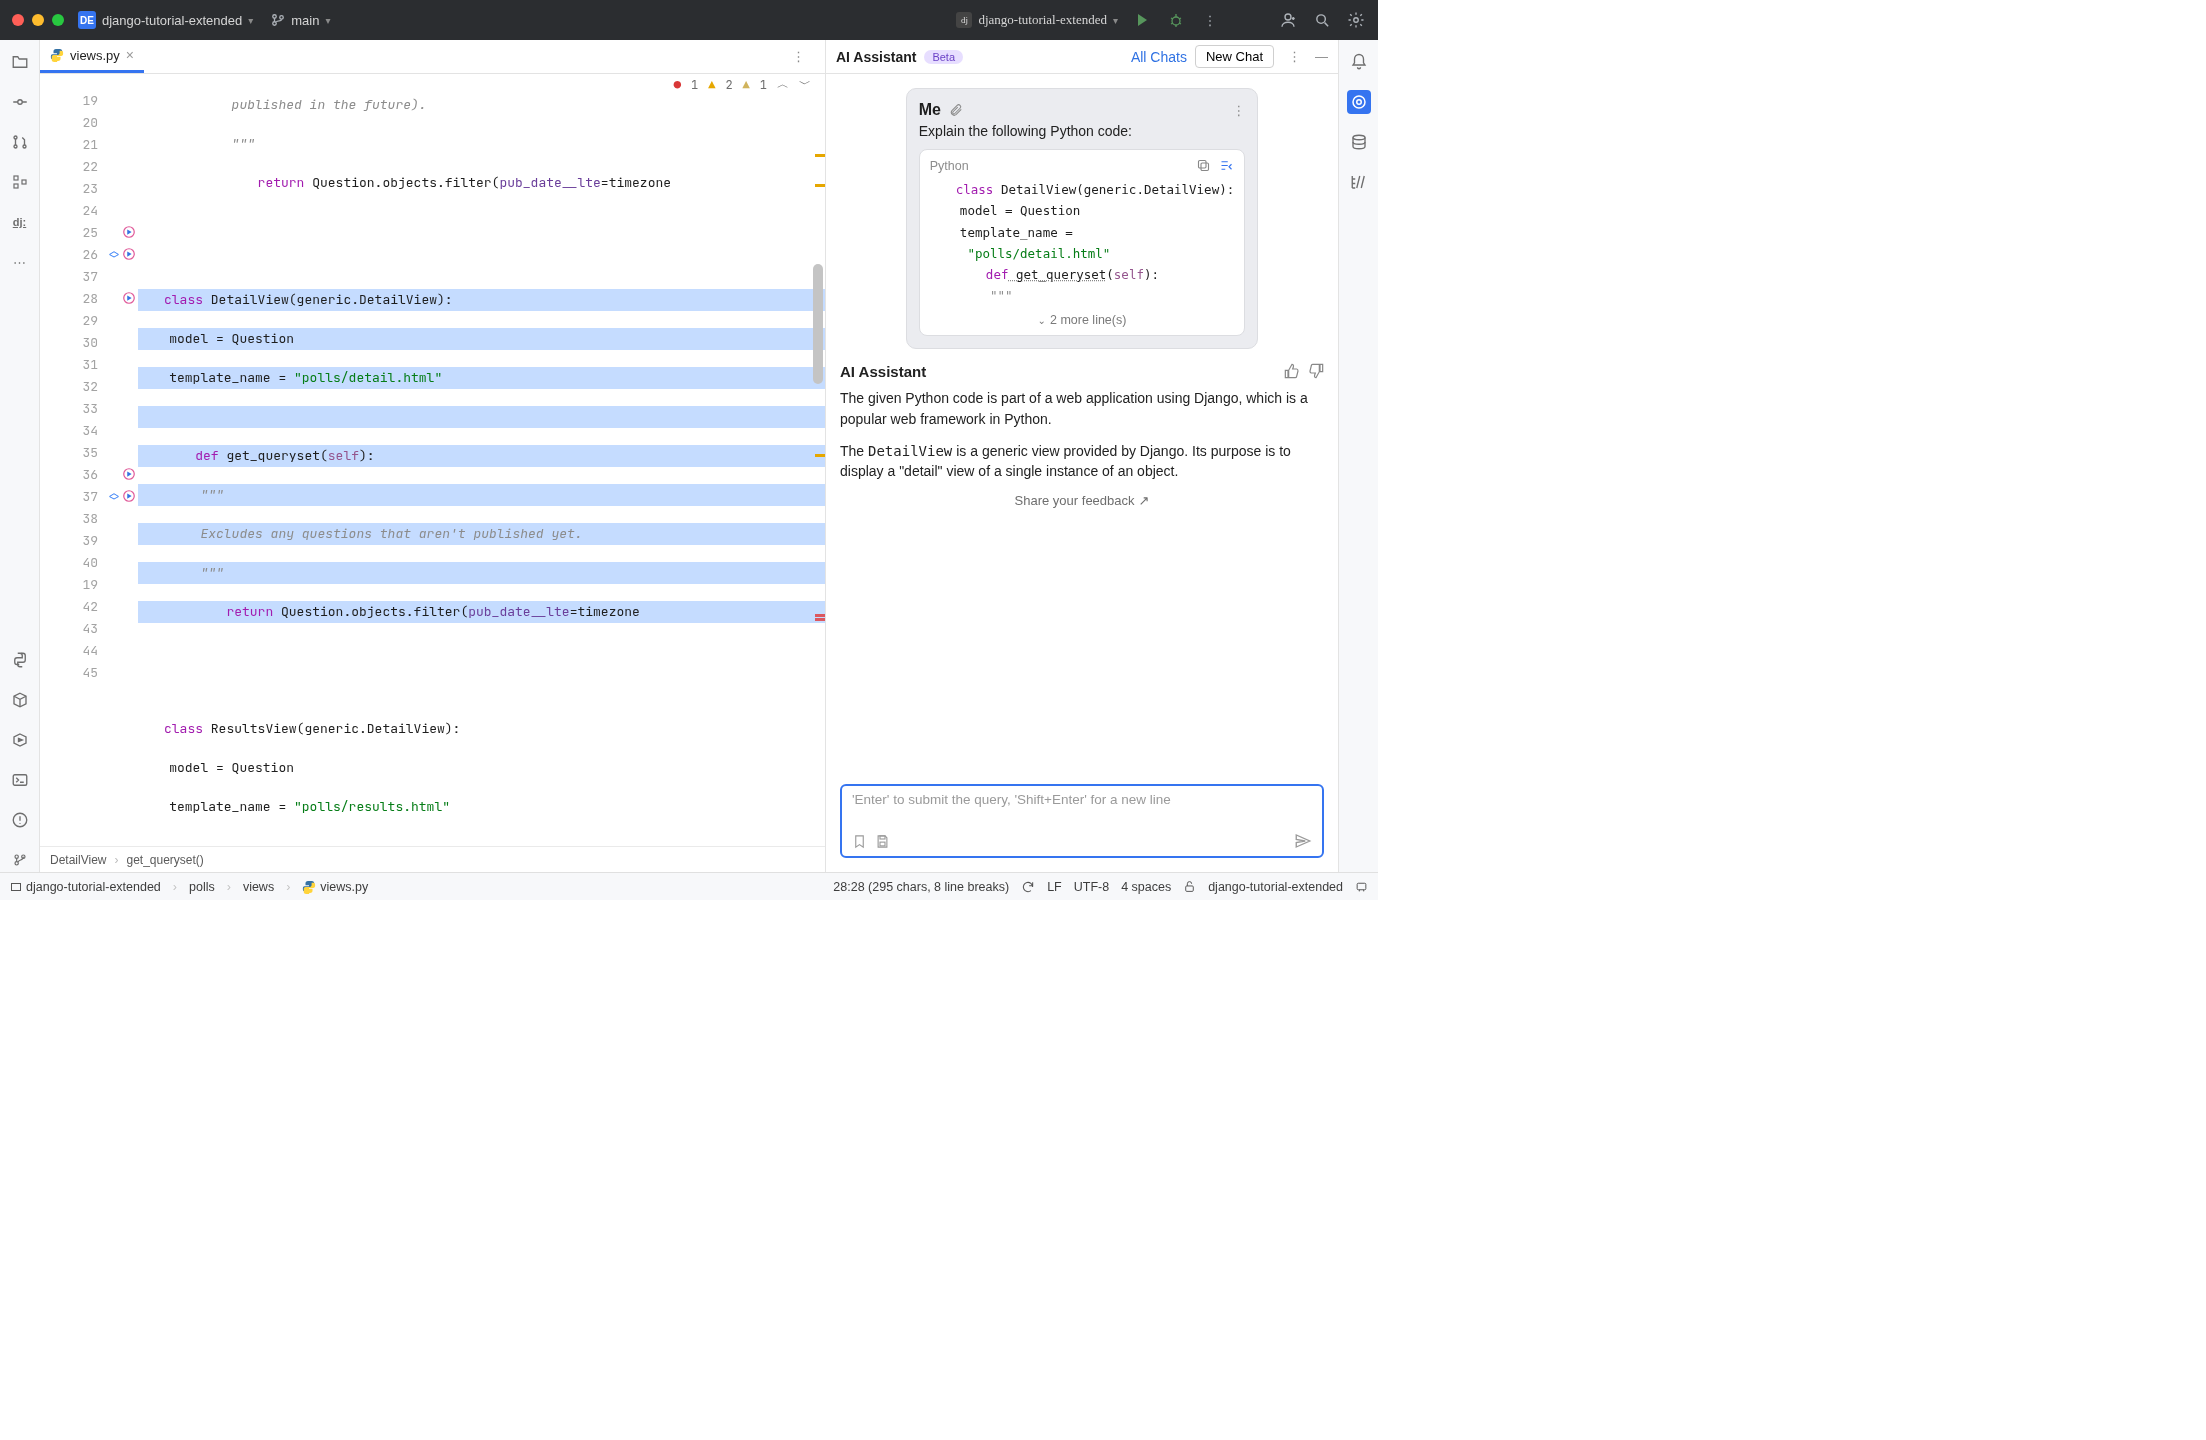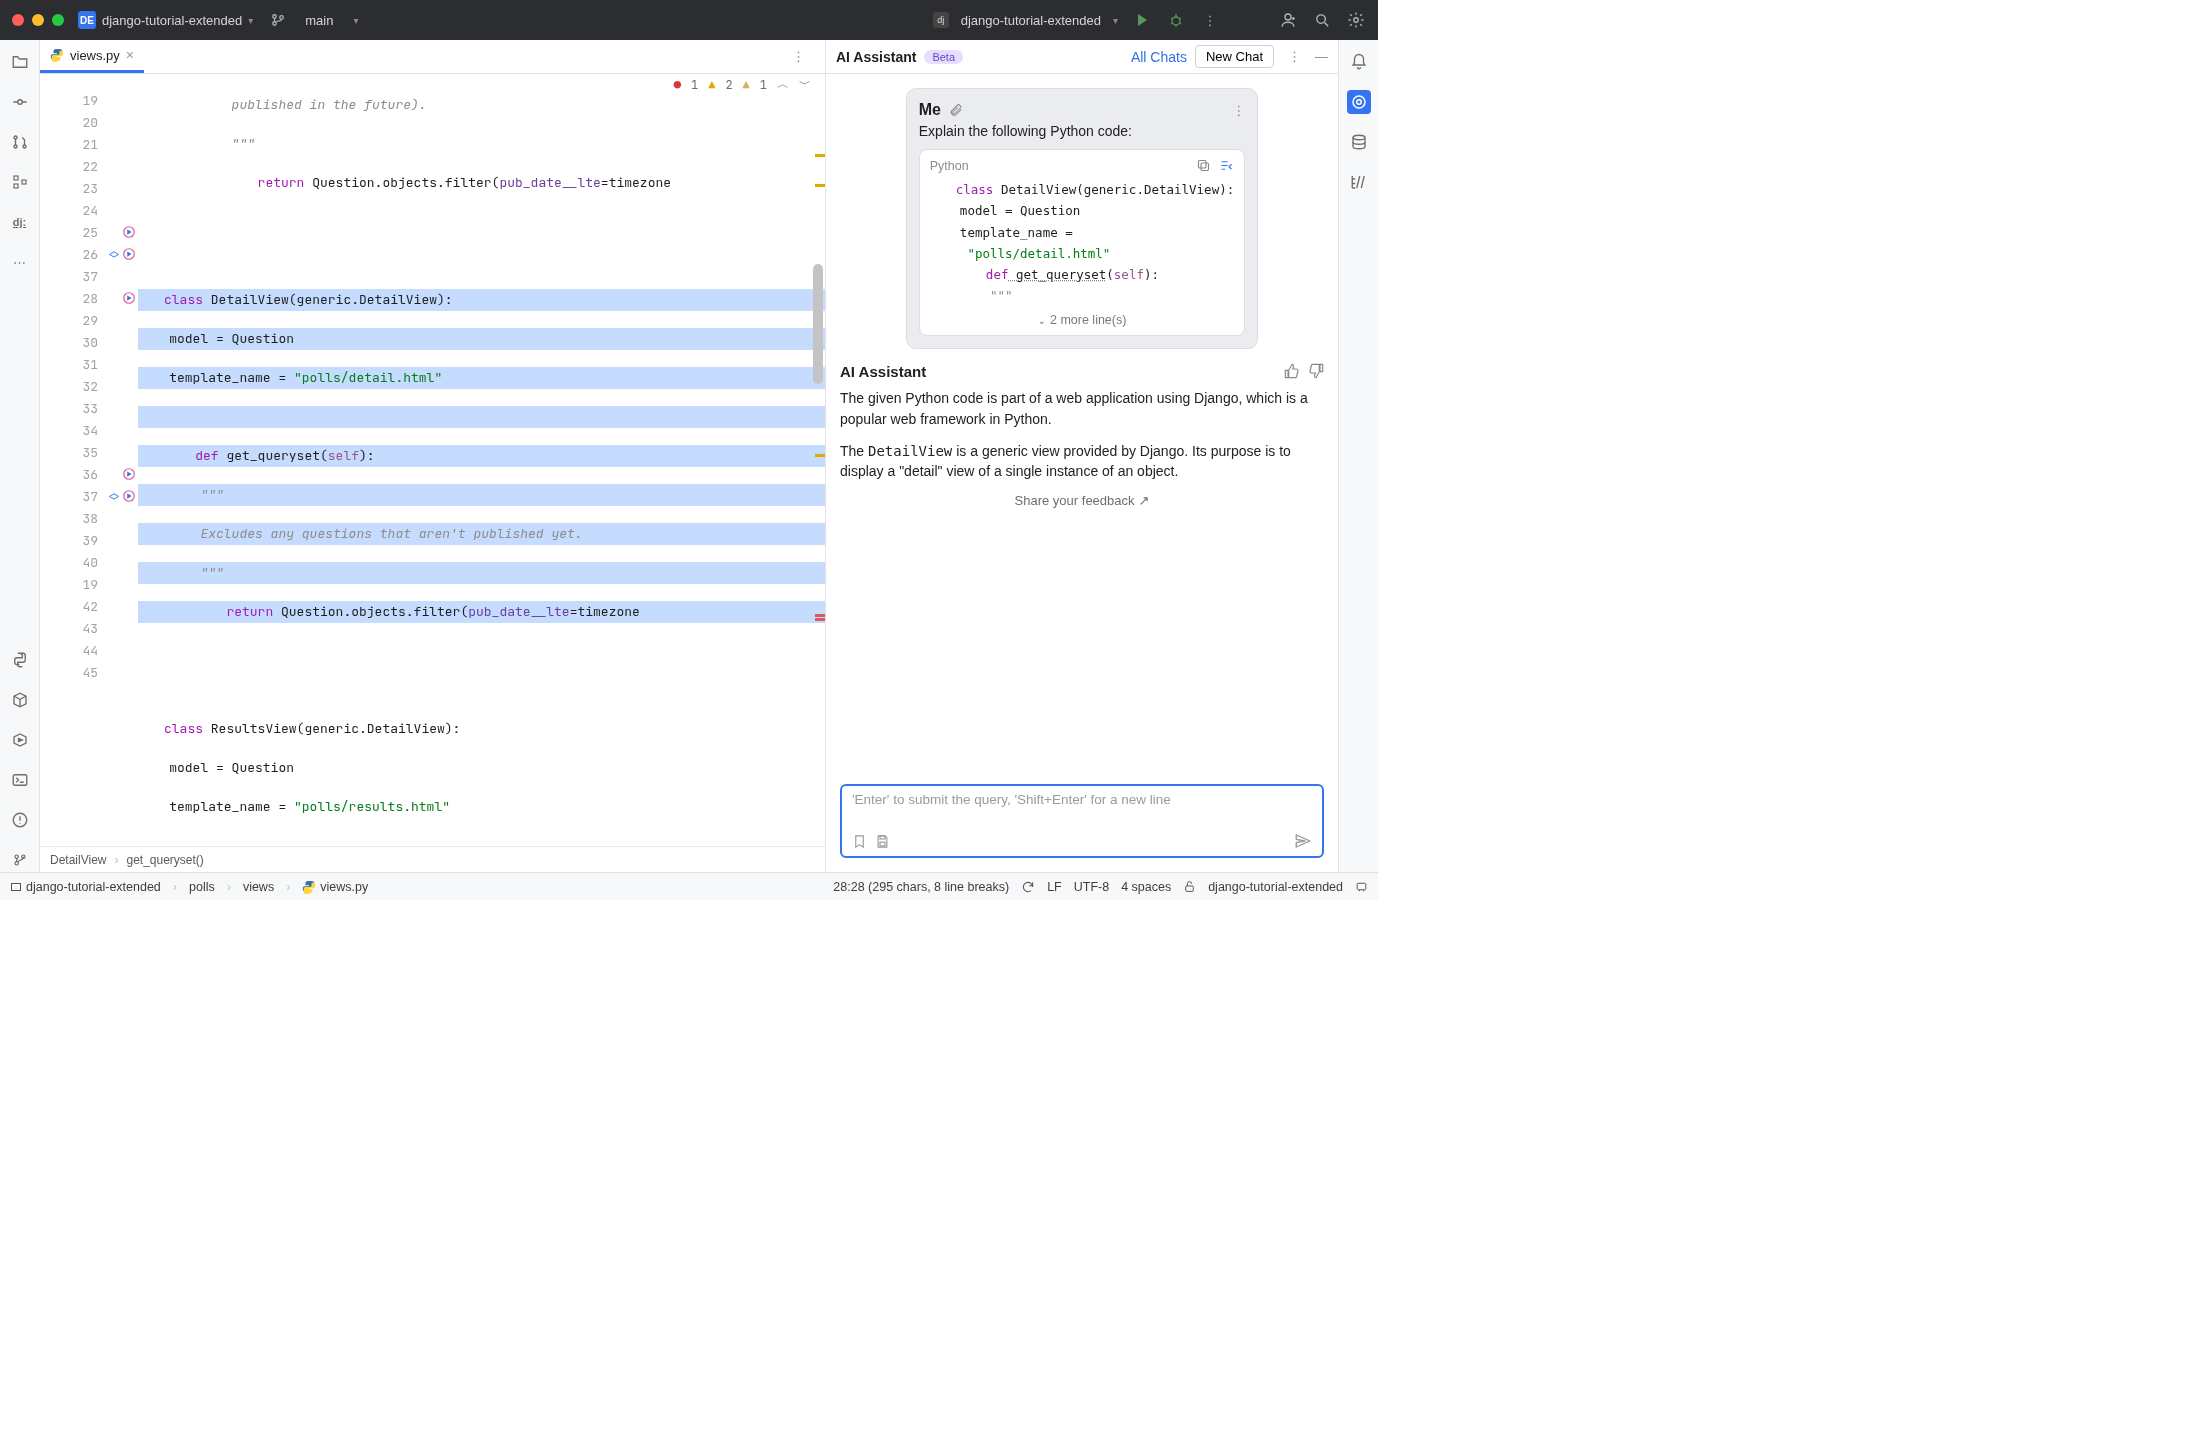--- a/index.html
+++ b/index.html
@@ -22,27 +22,27 @@
   padding: 0 12px;
   color: #d0d0d0;
 }
 .traffic-lights { display: flex; gap: 8px; margin-right: 14px; }
 .traffic-lights span { width: 12px; height: 12px; border-radius: 50%; display: inline-block; }
 .red { background: #ff5f57; }
 .yellow { background: #febc2e; }
 .green { background: #28c840; }
 .proj-label { display: flex; align-items: center; gap: 6px; margin-right: 18px; color: #d5d5d5; }
 .de-badge { background: #3574f0; color: #fff; width: 18px; height: 18px; border-radius: 3px; display: inline-flex; align-items: center; justify-content: center; font-size: 10px; font-weight: 700; }
-.branch-label { display: flex; align-items: center; gap: 20px; color: #d5d5d5; }
+.branch-label { display: flex; align-items: center; gap: 6px; color: #d5d5d5; }
 .chev-down { font-size: 10px; color: #8a8a8a; }
 .titlebar-spacer { flex: 1; }
 .titlebar-right { display: flex; align-items: center; gap: 14px; color: #aaa; }
 .titlebar-right .icon-btn, .titlebar .icon-btn { width: 20px; height: 20px; display:flex; align-items:center; justify-content:center; color:#aeb3b9; }
 .run-color { color: #57965c; }
-.title-center { display:flex; align-items:center; gap:12px; color:#d5d5d5; margin-right: 14px; }
+.title-center { display:flex; align-items:center; gap:6px; color:#d5d5d5; margin-right: 14px; font-family: Liberation Serif, serif; }
 .dj-badge { width: 16px; height: 16px; background:#444; color:#ddd; border-radius:3px; font-size:9px; display:inline-flex; align-items:center; justify-content:center; }
 
 .main-row { flex:1; display:flex; min-height:0; }
 .tool-strip-left, .tool-strip-right { width: 40px; background:#f7f8fa; border-right:1px solid #e3e3e3; display:flex; flex-direction:column; align-items:center; padding-top:10px; gap:16px; }
 .tool-strip-right { border-right:none; border-left:1px solid #e3e3e3; }
 .strip-icon { width:24px; height:24px; display:flex; align-items:center; justify-content:center; color:#6e6e6e; border-radius:4px; }
 .strip-icon.active { background:#3574f0; color:#fff; }
 .strip-spacer { flex:1; }
 
 .editor-col { flex:1; display:flex; flex-direction:column; min-width:0; }

